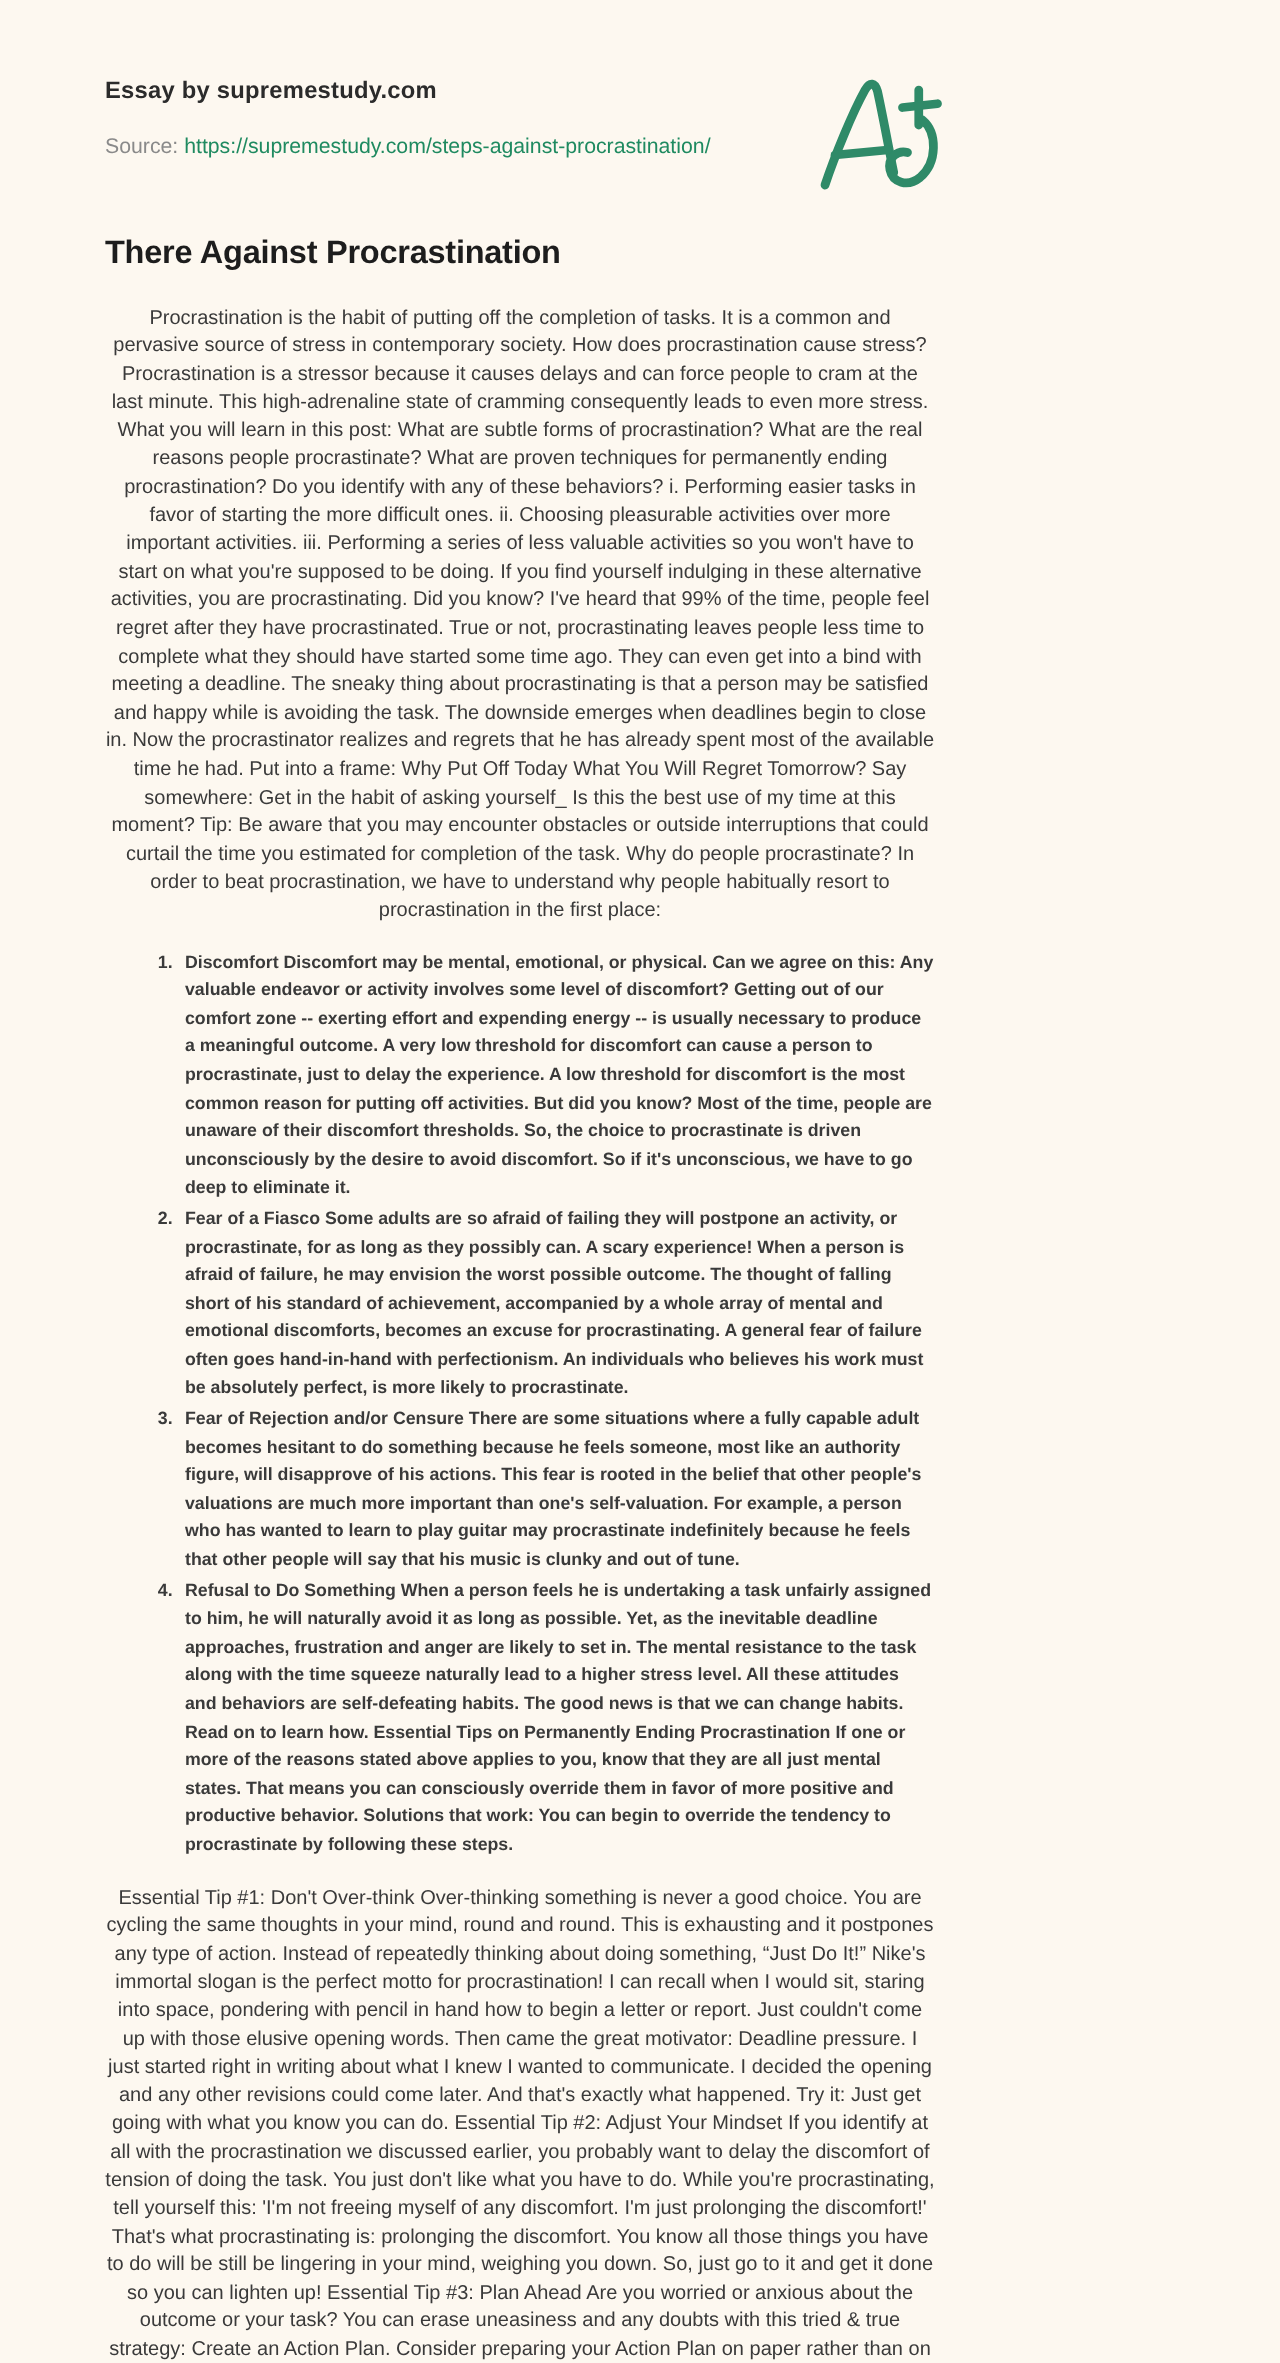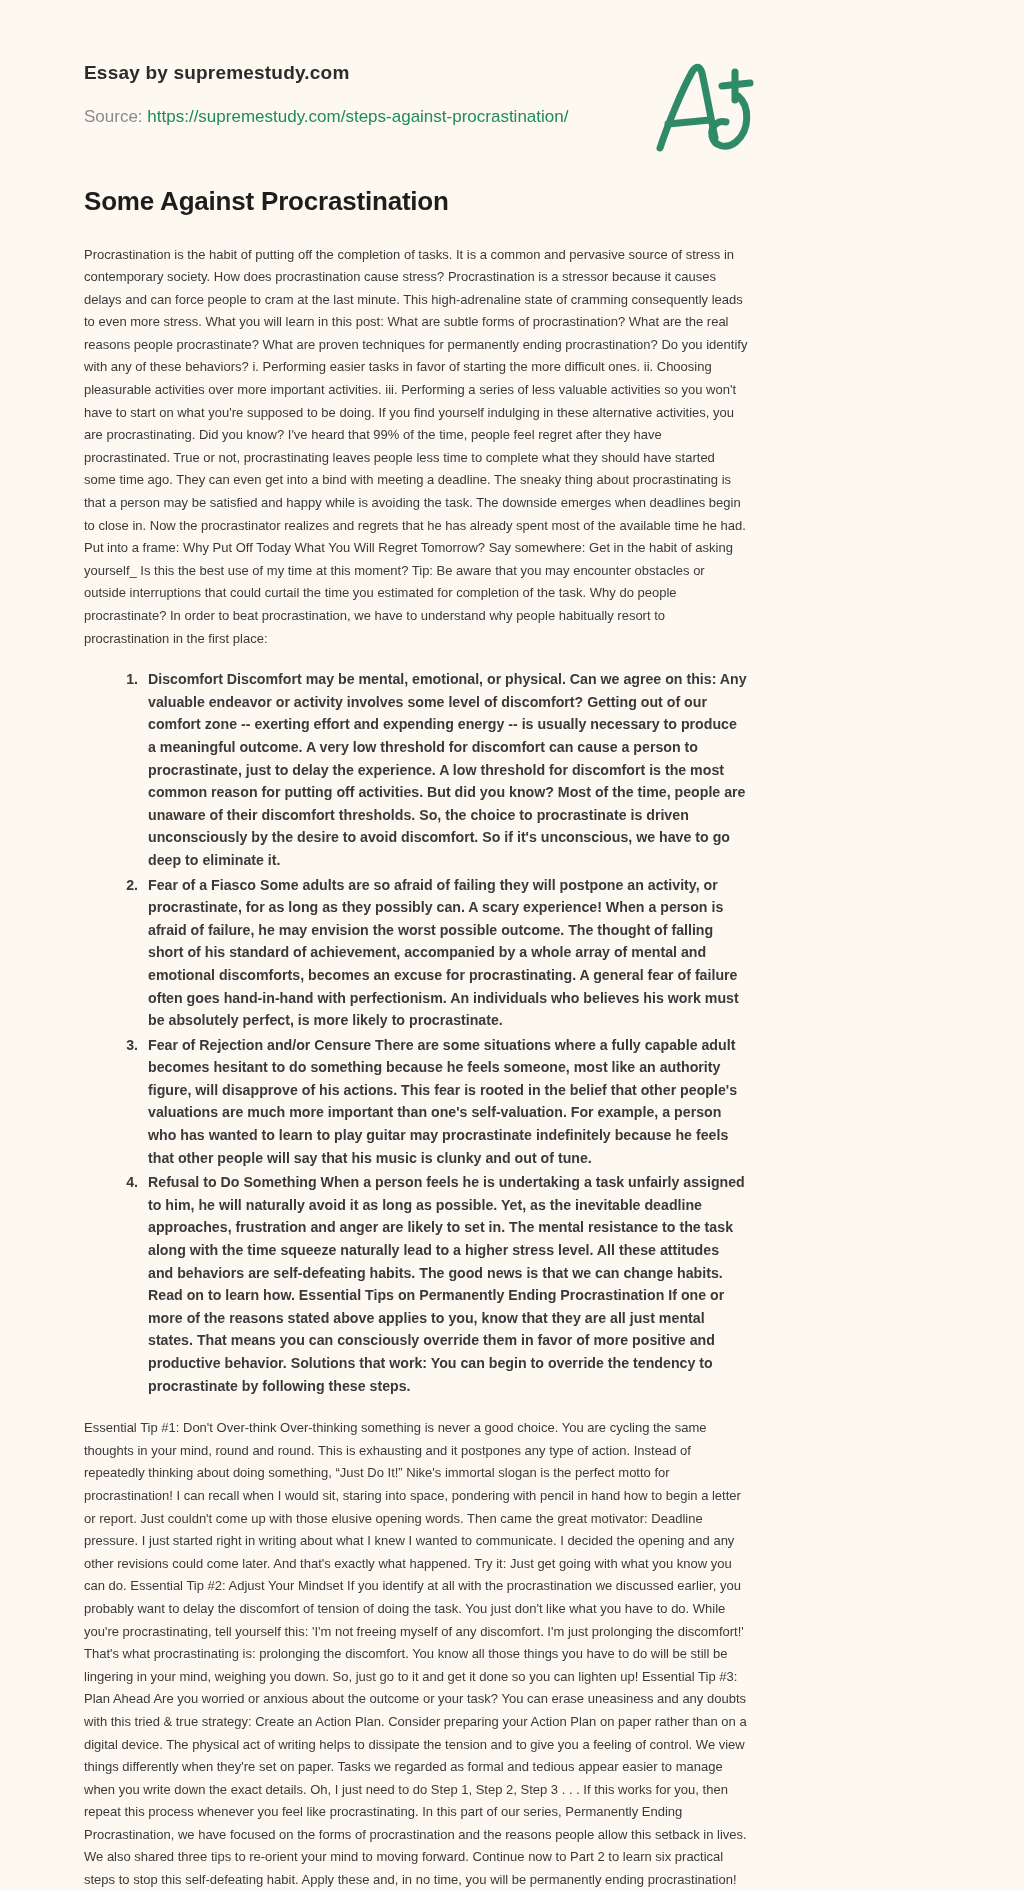--- a/index.html
+++ b/index.html
@@ -74,25 +74,25 @@
   }
   .article-title {
     font-size: 26px;
     font-weight: bold;
     color: #1d1d1d;
     margin: 0 0 26px 0;
     line-height: 1.25;
     letter-spacing: -0.2px;
   }
   .para {
-    font-size: 13px;
+    font-size: 16px;
     line-height: 22.6px;
     color: #3a3a3a;
     margin: 0 0 18px 0;
-    text-align: left;
+    text-align: center;
   }
   ol.reasons {
     margin: 18px 0 20px 0;
     padding-left: 58px;
     list-style-position: outside;
     list-style-type: decimal;
   }
   ol.reasons > li {
     font-size: 14.2px;
     line-height: 22.6px;
@@ -129,21 +129,21 @@
 
           <path d="M100 44 C112 54 112 78 98 90 C88 98 76 94 74 84 C72 74 80 68 88 70"></path>
         </g>
       </svg>
     </div>
   </header>
 
   <div class="divider"></div>
 
   <article class="article">
-    <h1 class="article-title">Some Against Procrastination</h1>
+    <h1 class="article-title">There Against Procrastination</h1>
 
     <p class="para">Procrastination is the habit of putting off the completion of tasks. It is a common and pervasive source of stress in contemporary society. How does procrastination cause stress? Procrastination is a stressor because it causes delays and can force people to cram at the last minute. This high-adrenaline state of cramming consequently leads to even more stress. What you will learn in this post: What are subtle forms of procrastination? What are the real reasons people procrastinate? What are proven techniques for permanently ending procrastination? Do you identify with any of these behaviors? i. Performing easier tasks in favor of starting the more difficult ones. ii. Choosing pleasurable activities over more important activities. iii. Performing a series of less valuable activities so you won't have to start on what you're supposed to be doing. If you find yourself indulging in these alternative activities, you are procrastinating. Did you know? I've heard that 99% of the time, people feel regret after they have procrastinated. True or not, procrastinating leaves people less time to complete what they should have started some time ago. They can even get into a bind with meeting a deadline. The sneaky thing about procrastinating is that a person may be satisfied and happy while is avoiding the task. The downside emerges when deadlines begin to close in. Now the procrastinator realizes and regrets that he has already spent most of the available time he had. Put into a frame: Why Put Off Today What You Will Regret Tomorrow? Say somewhere: Get in the habit of asking yourself_ Is this the best use of my time at this moment? Tip: Be aware that you may encounter obstacles or outside interruptions that could curtail the time you estimated for completion of the task. Why do people procrastinate? In order to beat procrastination, we have to understand why people habitually resort to procrastination in the first place:</p>
 
     <ol class="reasons">
       <li>Discomfort Discomfort may be mental, emotional, or physical. Can we agree on this: Any valuable endeavor or activity involves some level of discomfort? Getting out of our comfort zone -- exerting effort and expending energy -- is usually necessary to produce a meaningful outcome. A very low threshold for discomfort can cause a person to procrastinate, just to delay the experience. A low threshold for discomfort is the most common reason for putting off activities. But did you know? Most of the time, people are unaware of their discomfort thresholds. So, the choice to procrastinate is driven unconsciously by the desire to avoid discomfort. So if it's unconscious, we have to go deep to eliminate it.</li>
       <li>Fear of a Fiasco Some adults are so afraid of failing they will postpone an activity, or procrastinate, for as long as they possibly can. A scary experience! When a person is afraid of failure, he may envision the worst possible outcome. The thought of falling short of his standard of achievement, accompanied by a whole array of mental and emotional discomforts, becomes an excuse for procrastinating.  A general fear of failure often goes hand-in-hand with perfectionism. An individuals who believes his work must be absolutely perfect, is more likely to procrastinate.</li>
       <li>Fear of Rejection and/or Censure There are some situations where a fully capable adult becomes hesitant to do something because he feels someone, most like an authority figure, will disapprove of his actions. This fear is rooted in the belief that other people's valuations are much more important than one's self-valuation. For example, a person who has wanted to learn to play guitar may procrastinate indefinitely because he feels that other people will say that his music is clunky and out of tune.</li>
       <li>Refusal to Do Something When a person feels he is undertaking a task unfairly assigned to him, he will naturally avoid it as long as possible. Yet, as the inevitable deadline approaches, frustration and anger are likely to set in. The mental resistance to the task along with the time squeeze naturally lead to a higher stress level.  All these attitudes and behaviors are self-defeating habits. The good news is that we can change habits. Read on to learn how.  Essential Tips on Permanently Ending Procrastination If one or more of the reasons stated above applies to you, know that they are all just mental states. That means you can consciously override them in favor of more positive and productive behavior. Solutions that work: You can begin to override the tendency to procrastinate by following these steps.</li>
     </ol>
 

